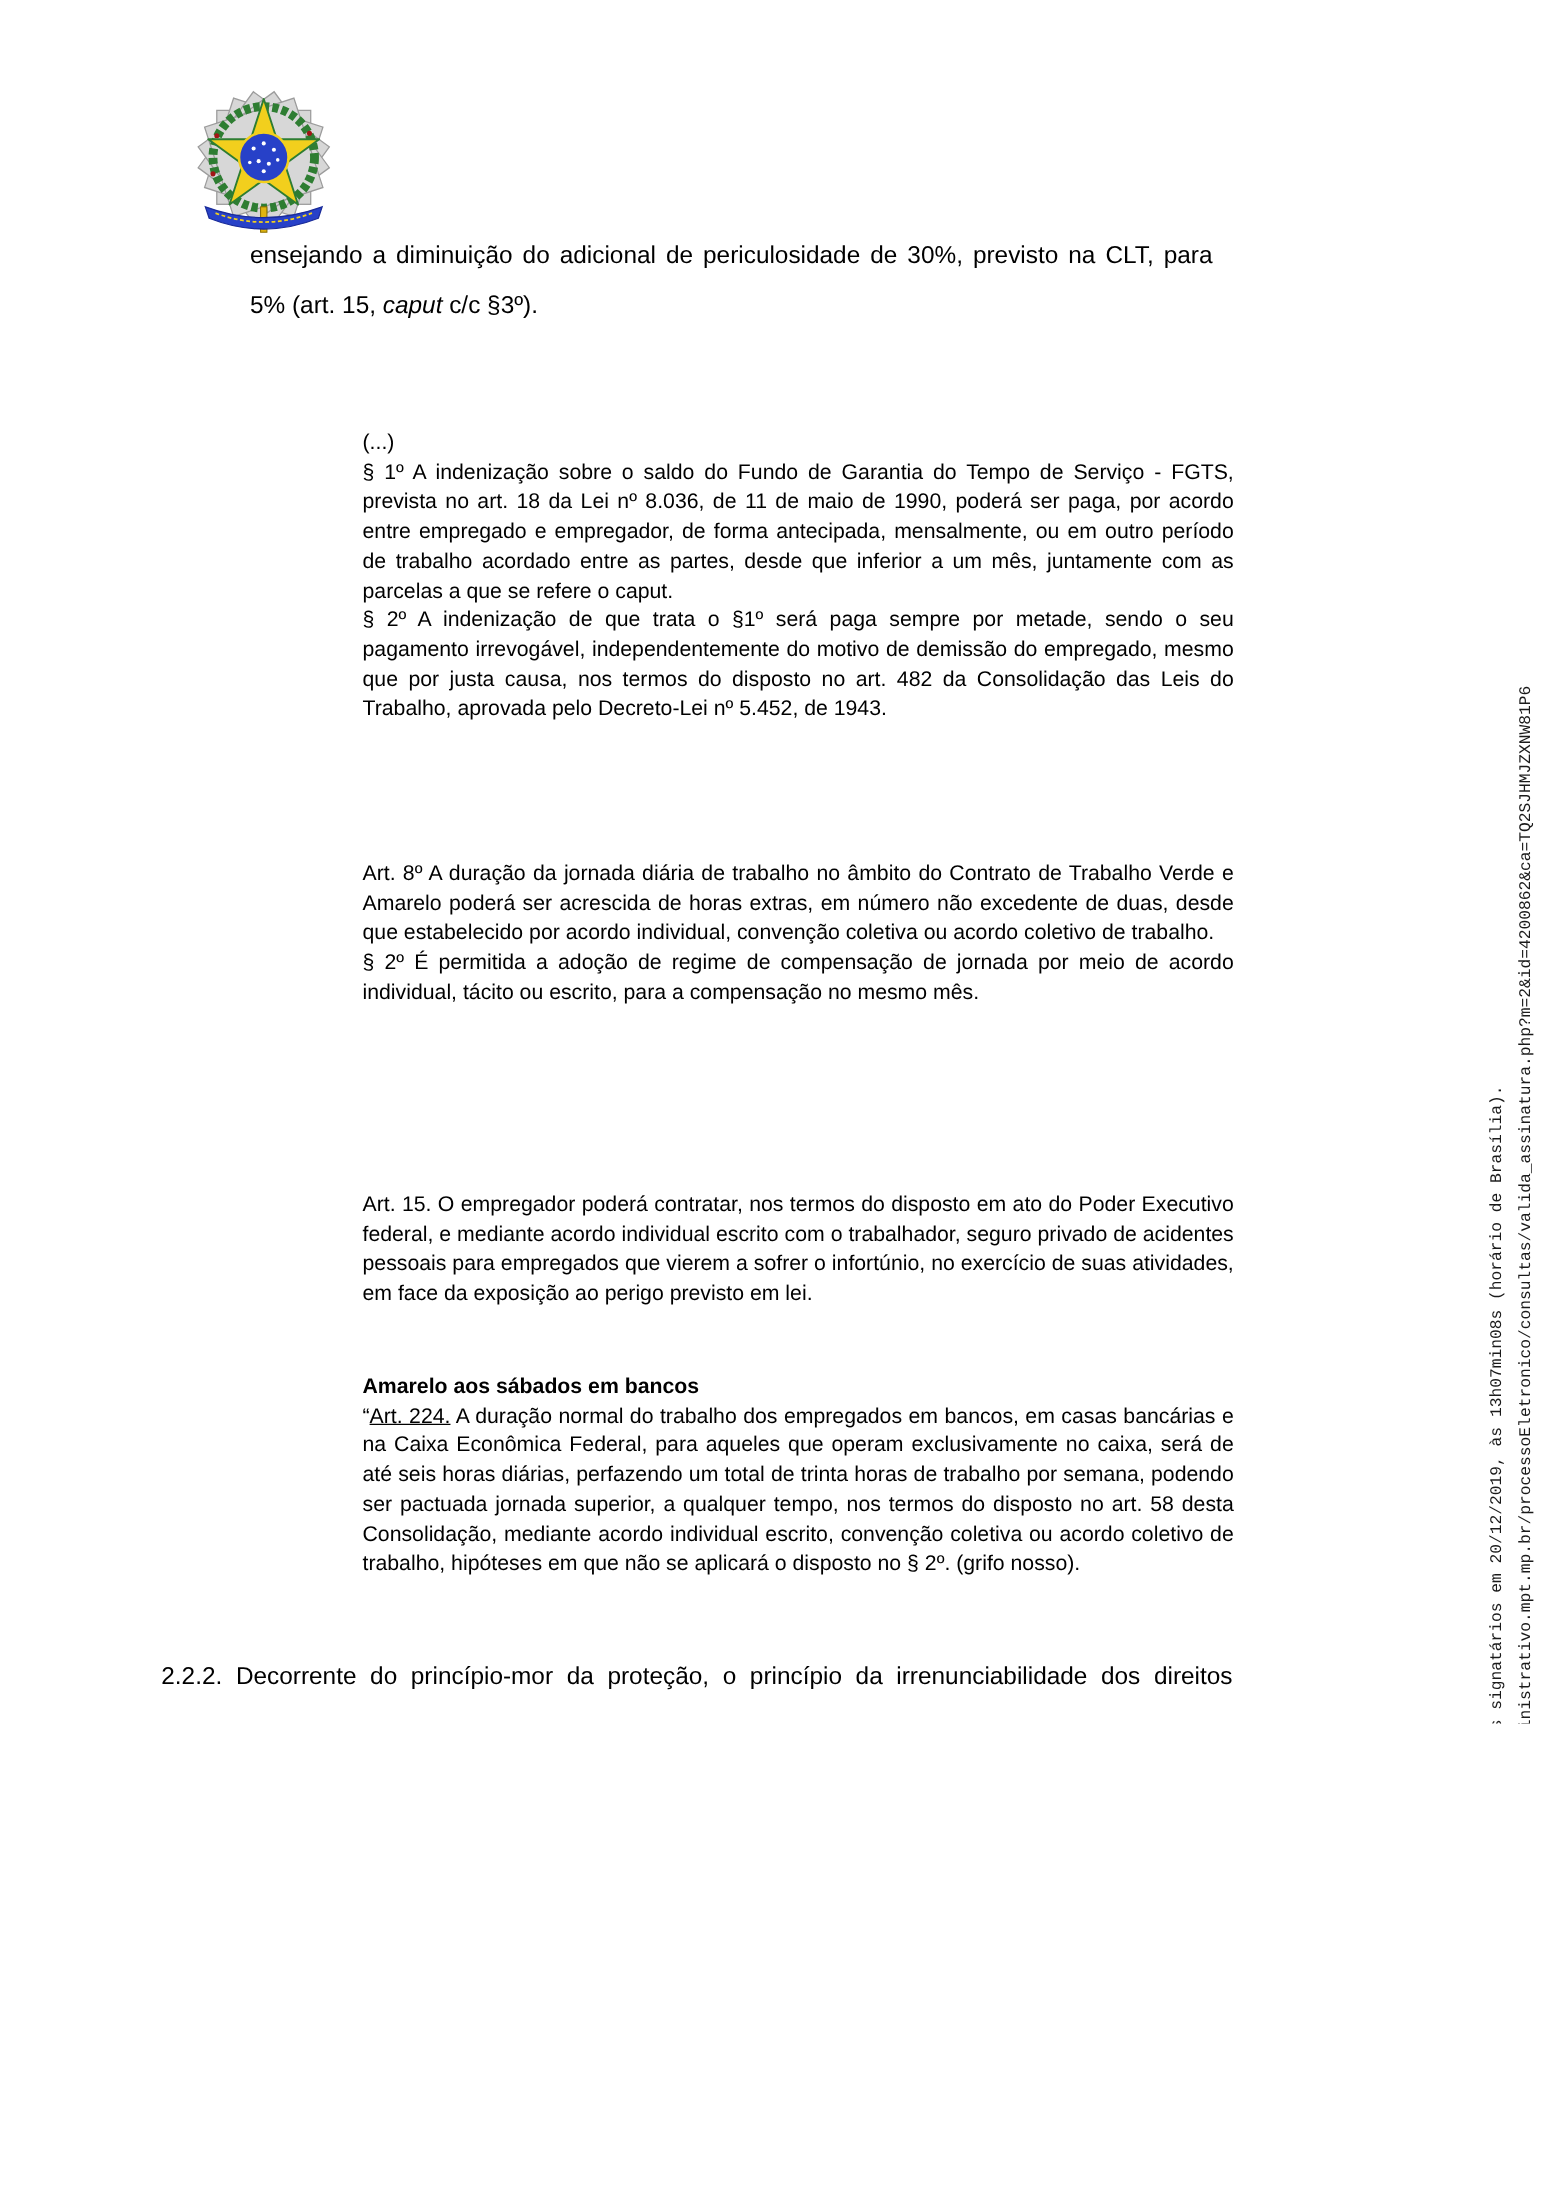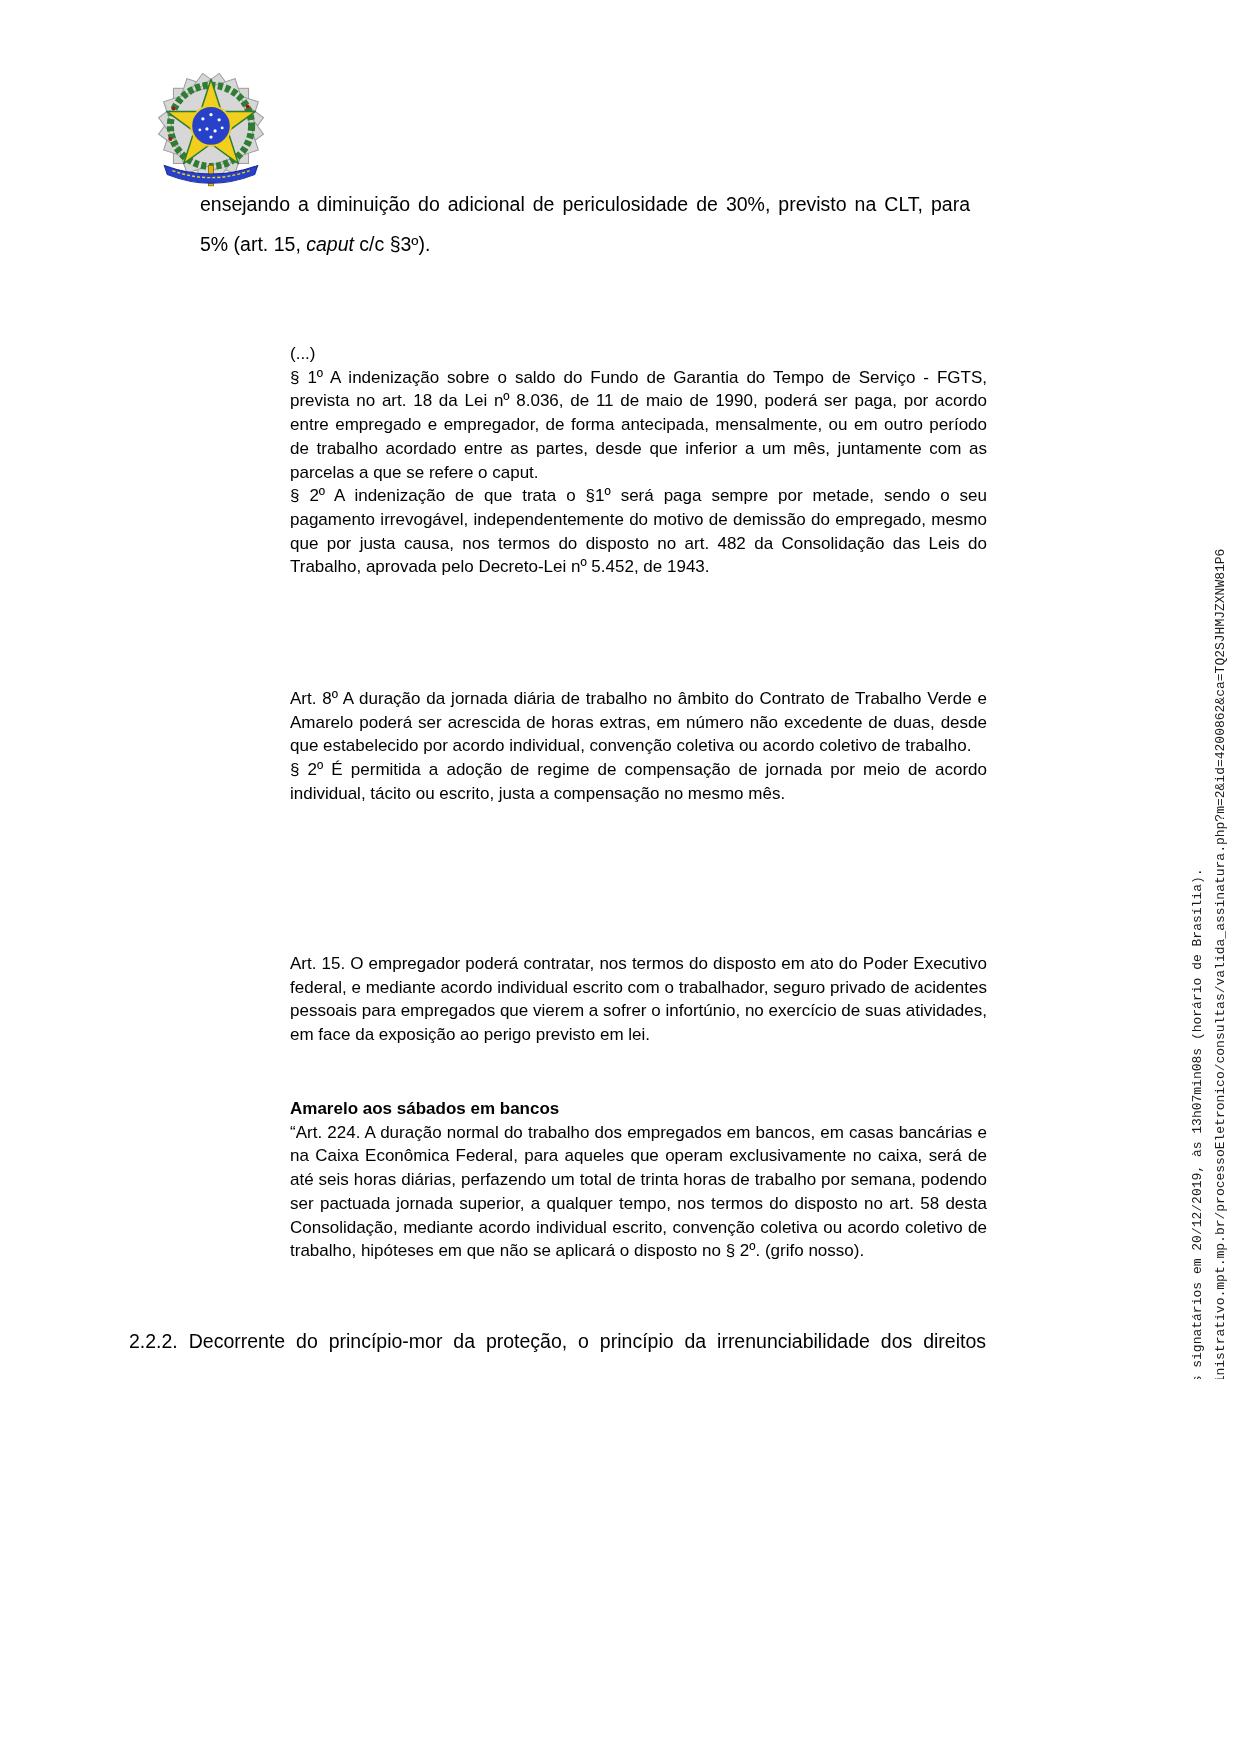--- a/index.html
+++ b/index.html
@@ -23,21 +23,21 @@
   .quote {
     position:absolute; left:290px; width:697px;
     font-size:17px; line-height:23.7px; text-align:justify;
   }
   .quote p { margin:0; }
   #q1 { top:342px; }
   #q2 { top:687px; }
   #q3 { top:952px; }
   #q4 { top:1097px; }
   .q-heading { font-weight:bold; }
-  .u { }
+  .u { text-decoration:underline; }
   .b { font-weight:normal; }
 
   .sec222 {
     position:absolute; left:129px; top:1315px; width:857px;
     font-size:19.5px; line-height:52px; text-align:justify;
     padding-left:67px; text-indent:-67px;
   }
 
   .page-number {
     position:absolute; left:1066px; top:1596px;
@@ -90,21 +90,21 @@
   <p class="intro"><span>ensejando a diminuição do adicional de periculosidade de 30%, previsto na CLT, para 5% (art. 15, </span><span class="it">caput</span><span> c/c §3º).</span></p>
 
   <div class="quote" id="q1">
     <p>(...)</p>
     <p>§ 1º A indenização sobre o saldo do Fundo de Garantia do Tempo de Serviço - FGTS, prevista no art. 18 da Lei nº 8.036, de 11 de maio de 1990, poderá ser paga, por acordo entre empregado e empregador, de forma antecipada, mensalmente, ou em outro período de trabalho acordado entre as partes, desde que inferior a um mês, juntamente com as parcelas a que se refere o caput.</p>
     <p>§ 2º A indenização de que trata o §1º será paga sempre por metade, sendo o seu pagamento irrevogável, independentemente do motivo de demissão do empregado, mesmo que por justa causa, nos termos do disposto no art. 482 da Consolidação das Leis do Trabalho, aprovada pelo Decreto-Lei nº 5.452, de 1943.</p>
   </div>
 
   <div class="quote" id="q2">
     <p>Art. 8º A duração da jornada diária de trabalho no âmbito do Contrato de Trabalho Verde e Amarelo poderá ser acrescida de horas extras, em número não excedente de duas, desde que estabelecido por acordo individual, convenção coletiva ou acordo coletivo de trabalho.</p>
-    <p>§ 2º É permitida a adoção de regime de compensação de jornada por meio de acordo individual, tácito ou escrito, justa a compensação no mesmo mês.</p>
+    <p>§ 2º É permitida a adoção de regime de compensação de jornada por meio de acordo individual, tácito ou escrito, para a compensação no mesmo mês.</p>
   </div>
 
   <div class="quote" id="q3">
     <p>Art. 15.  O empregador poderá contratar, nos termos do disposto em ato do Poder Executivo federal, e mediante acordo individual escrito com o trabalhador, seguro privado de acidentes pessoais para empregados que vierem a sofrer o infortúnio, no exercício de suas atividades, em face da exposição ao perigo previsto em lei.</p>
   </div>
 
   <div class="quote" id="q4">
     <p class="q-heading">Amarelo aos sábados em bancos</p>
     <p><span>“</span><span class="u">Art. 224.</span><span>  A duração normal do trabalho dos empregados em bancos, em casas bancárias e na Caixa Econômica Federal, para aqueles que operam exclusivamente no caixa, será de até seis horas diárias, perfazendo um total de trinta horas de trabalho por semana, podendo ser pactuada jornada superior, a qualquer tempo, nos termos do disposto no art. 58 desta Consolidação, </span><span class="b">mediante acordo individual escrito</span><span>, convenção coletiva ou acordo coletivo de trabalho, hipóteses em que não se aplicará o disposto no § 2º. (grifo nosso).</span></p>
   </div>

